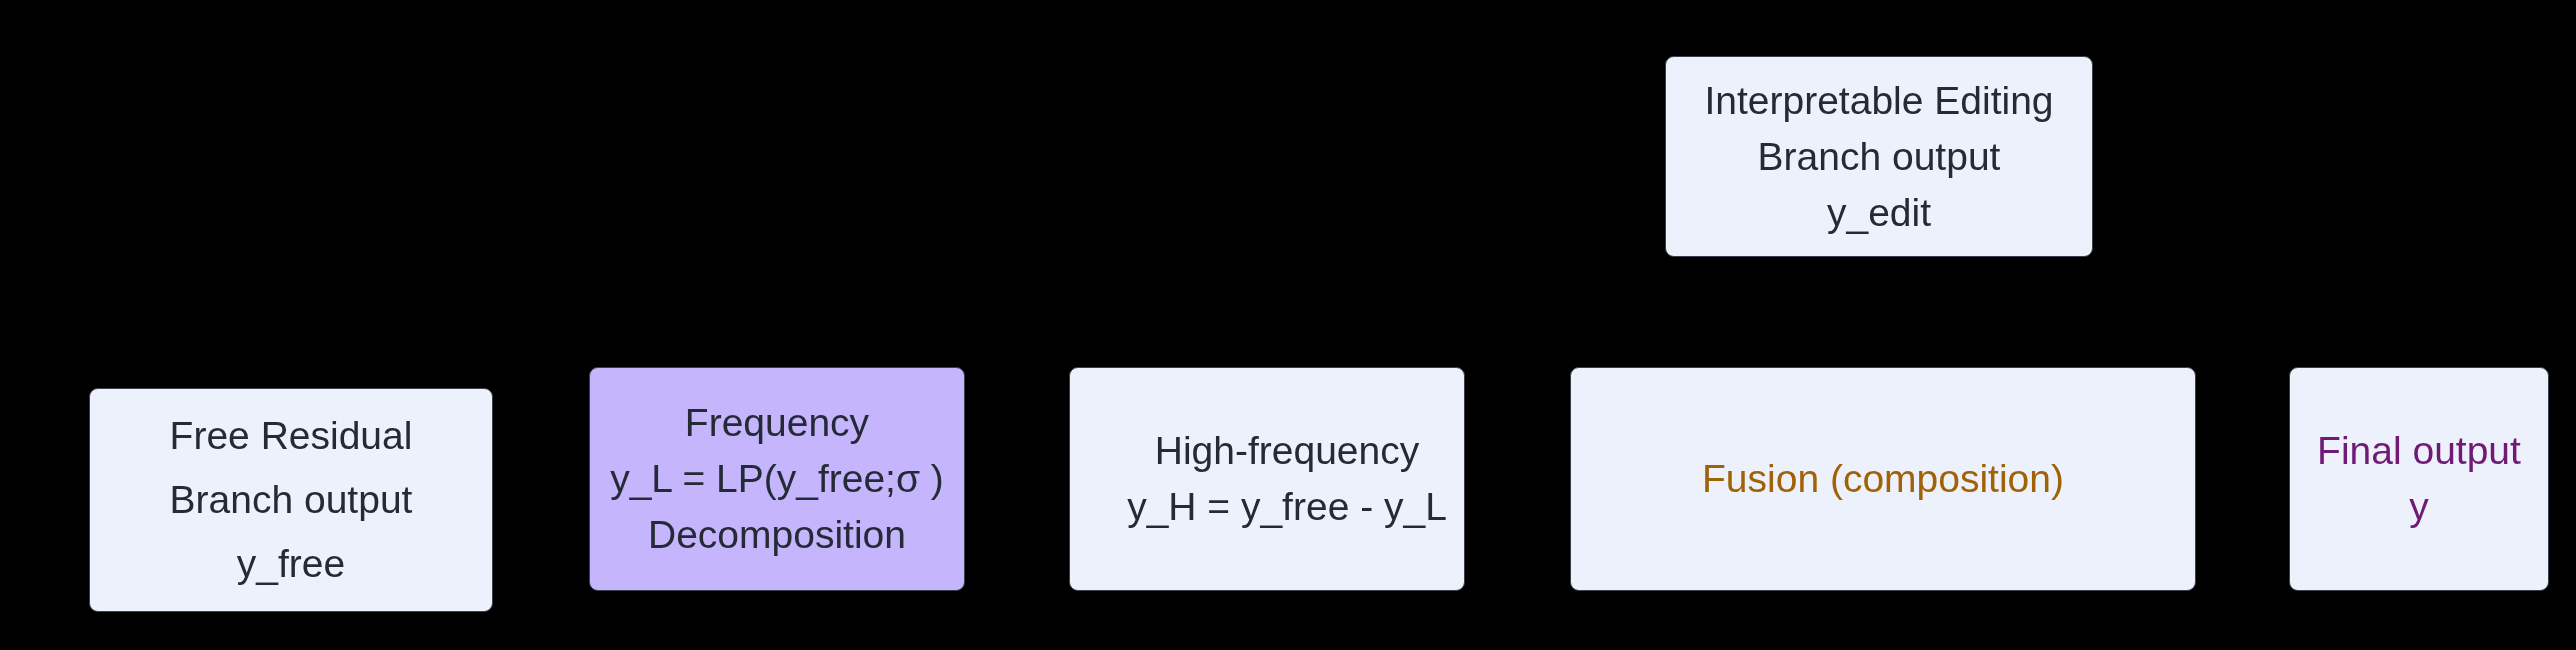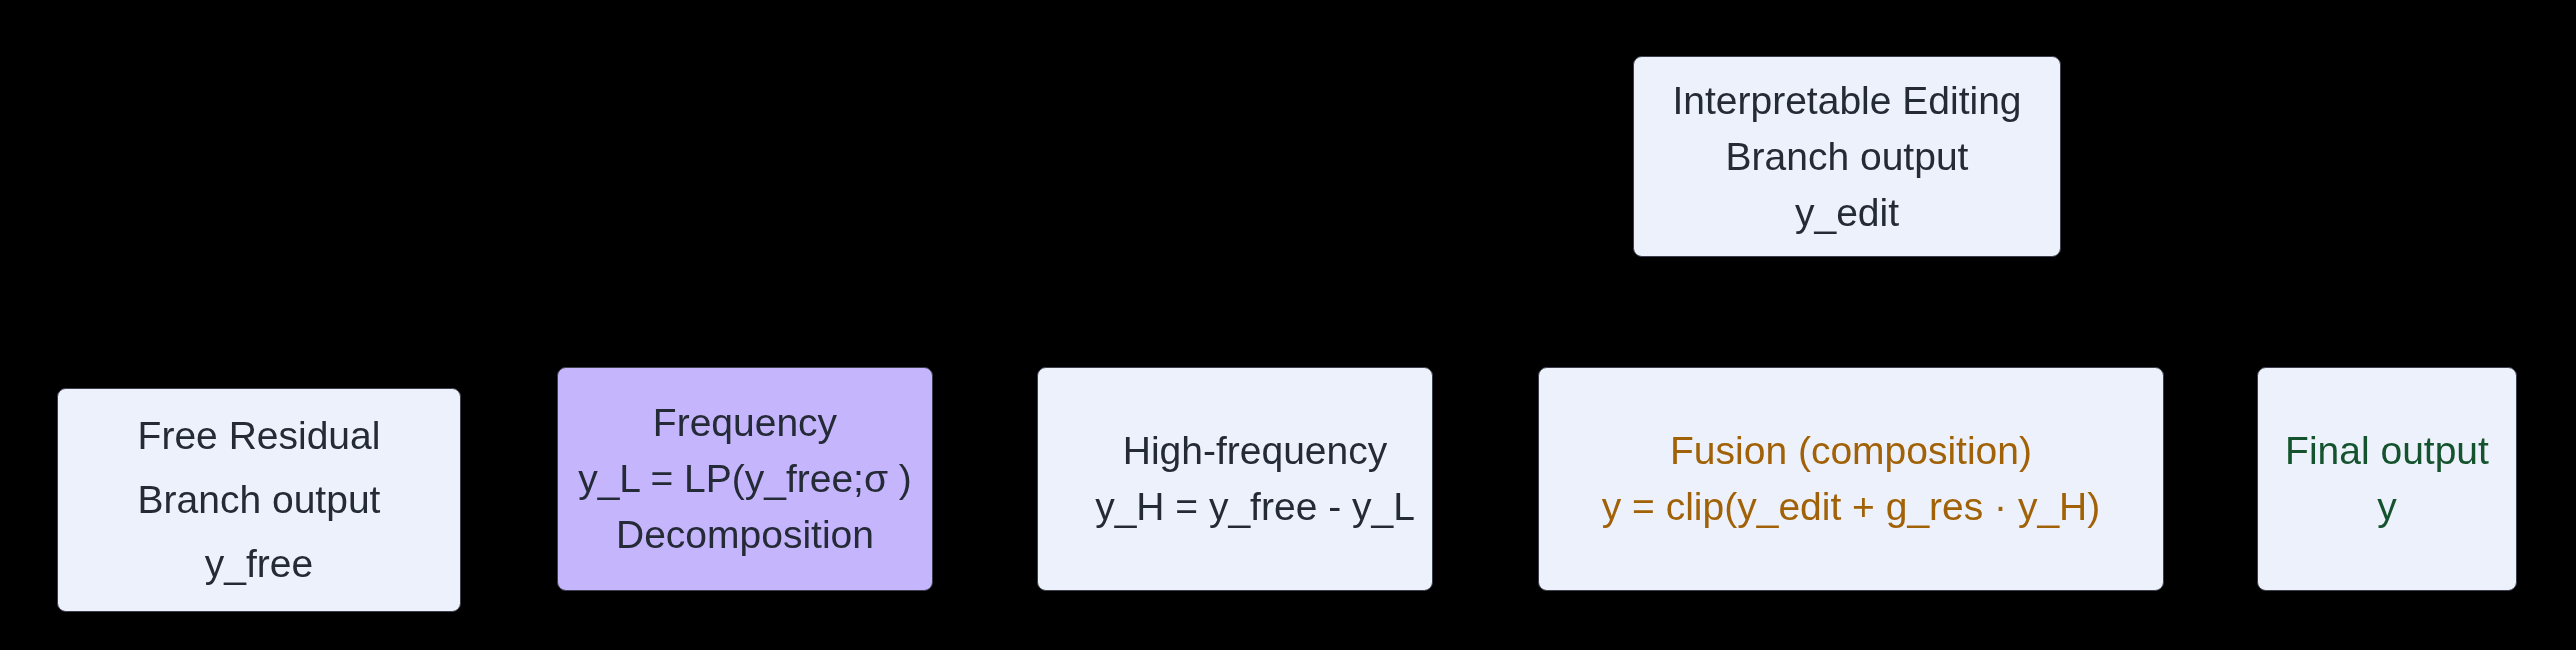--- a/index.html
+++ b/index.html
@@ -22,20 +22,21 @@
     border-radius: 8.8px;
     color: #242A36;
     display: flex;
     flex-direction: column;
     justify-content: center;
     align-items: center;
     text-align: right;
     font-size: 39px;
     line-height: 56px;
     white-space: nowrap;
+    margin-left: 32px;
   }
   .line { display: block; }
 
   
   #node-edit   { left: 1633px; top: 56px; width: 428px;  height: 201px; }
   #node-free   { left: 57px;  top: 388px; width: 404px;  height: 224px; gap: 8px; }
   #node-freq   { left: 557px; top: 367px; width: 376px;  height: 224px; }
   #node-high   { left: 1037px; top: 367px; width: 396px;  height: 224px; padding-left: 40px; }
   #node-fusion { left: 1538px; top: 367px; width: 626px; height: 224px; }
   #node-final  { left: 2257px; top: 367px; width: 260px;  height: 224px; }
@@ -61,20 +62,19 @@
   <span class="line">Decomposition</span>
 </div>
 
 <div class="node" id="node-high" style="background: rgb(237, 241, 251); border-color: rgb(58, 63, 75); color: rgb(36, 42, 54);">
   <span class="line">High-frequency</span>
   <span class="line">y_H = y_free - y_L</span>
 </div>
 
 <div class="node" id="node-fusion" style="background: rgb(237, 241, 251); border-color: rgb(58, 63, 75); color: #a16207;">
   <span class="line">Fusion (composition)</span>
-  <span class="line">y = clip(y_edit + g_res · y_H)</span>
 </div>
 
-<div class="node" id="node-final" style="background: rgb(237, 241, 251); border-color: rgb(58, 63, 75); color: #14532d;">
+<div class="node" id="node-final" style="background: rgb(237, 241, 251); border-color: rgb(58, 63, 75); color: #701a75;">
   <span class="line">Final output</span>
   <span class="line">y</span>
 </div>
 
 
 </body></html>

